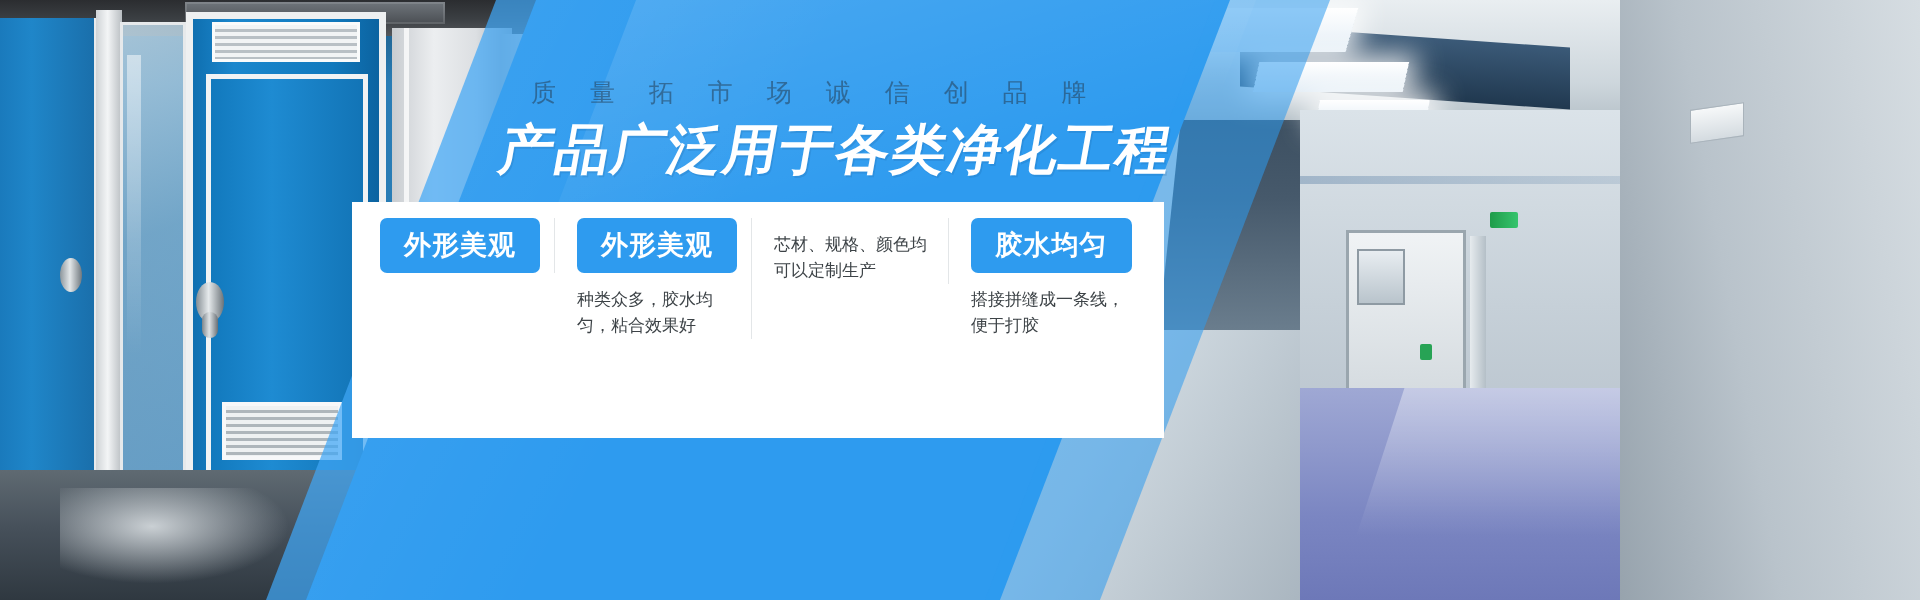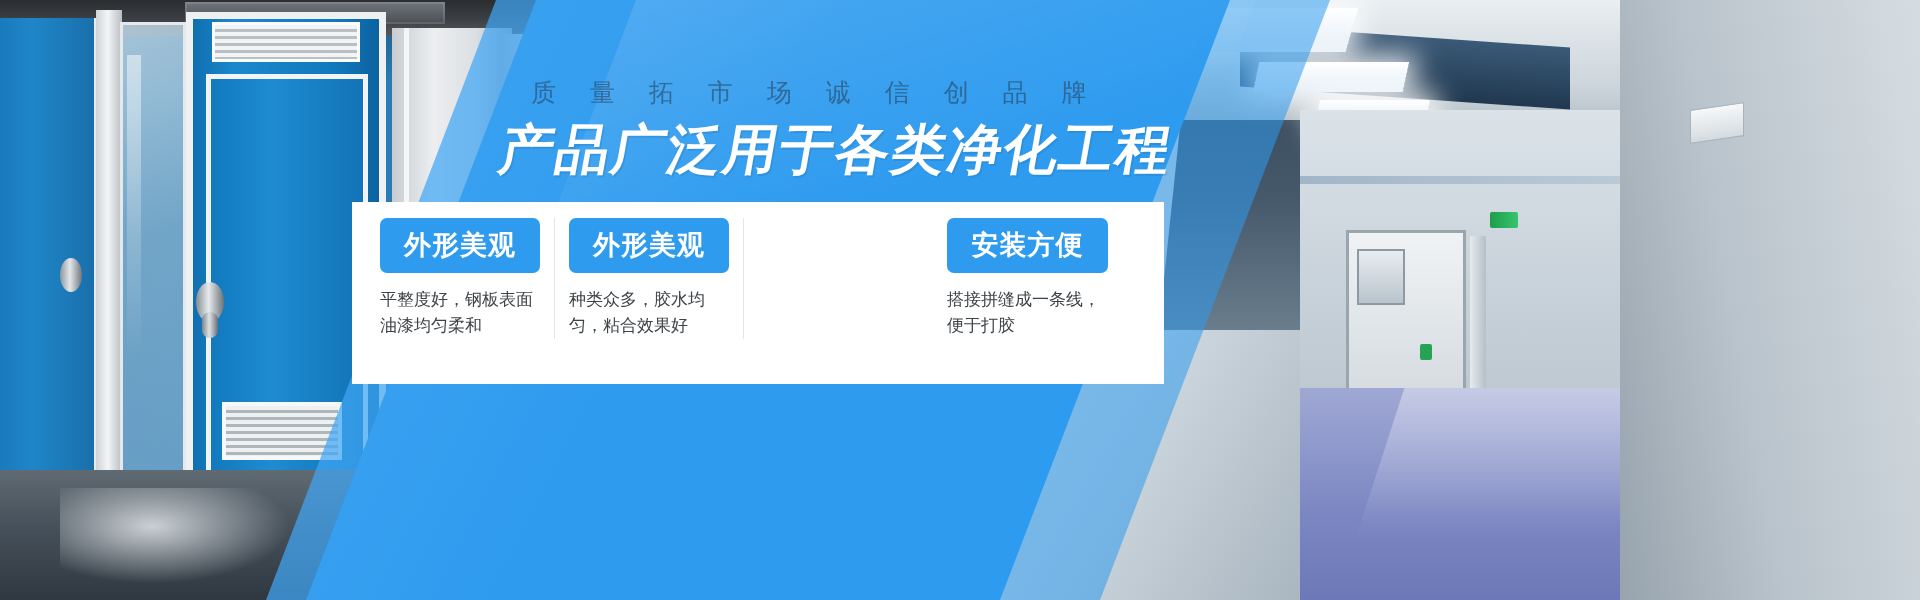--- a/index.html
+++ b/index.html
@@ -220,25 +220,25 @@
     font-size:54px; font-weight:bold; color:#ffffff;
     letter-spacing:2px; white-space:nowrap;
     transform: skewX(-10deg);
     text-shadow: 2px 2px 0 rgba(20,90,150,0.18);
     font-family:"DejaVu Sans","Liberation Sans",sans-serif;
   }
 
   
   .panel {
     position:absolute; left:352px; top:202px;
-    width:812px; height:182px;
+    width:812px; height:236px;
     background:#ffffff;
     display:flex; align-items:flex-start;
     padding:16px 14px;
-    gap:0;
+    gap:8px;
   }
   .feature {
     width:189px;
     display:flex; flex-direction:column;
     padding:0 14px;
     border-right:1px solid #e3e6e8;
   }
   .feature:last-child { border-right:none; }
   .f-pill {
     background:#2e9bef;
@@ -309,31 +309,31 @@
 
   <div class="headline-zone">
     <div class="subtitle">质 量 拓 市 场     诚 信 创 品 牌</div>
     <div class="headline">产品广泛用于各类净化工程</div>
   </div>
 
   <div class="panel">
 
     <div class="feature">
       <div class="f-pill">外形美观</div>
-      <div class="f-body">平整度好，钢板表面油漆均匀柔和</div>
     </div>
 
     <div class="feature">
       <div class="f-pill">外形美观</div>
       <div class="f-body">种类众多，胶水均匀，粘合效果好</div>
     </div>
 
     <div class="feature">
+      <div class="f-body">芯材、规格、颜色均可以定制生产</div>
     </div>
 
     <div class="feature">
-      <div class="f-pill">安装方便</div>
+      <div class="f-pill">胶水均匀</div>
       <div class="f-body">搭接拼缝成一条线，便于打胶</div>
     </div>
 
   </div>
 
 </div>
 
 </body></html>

